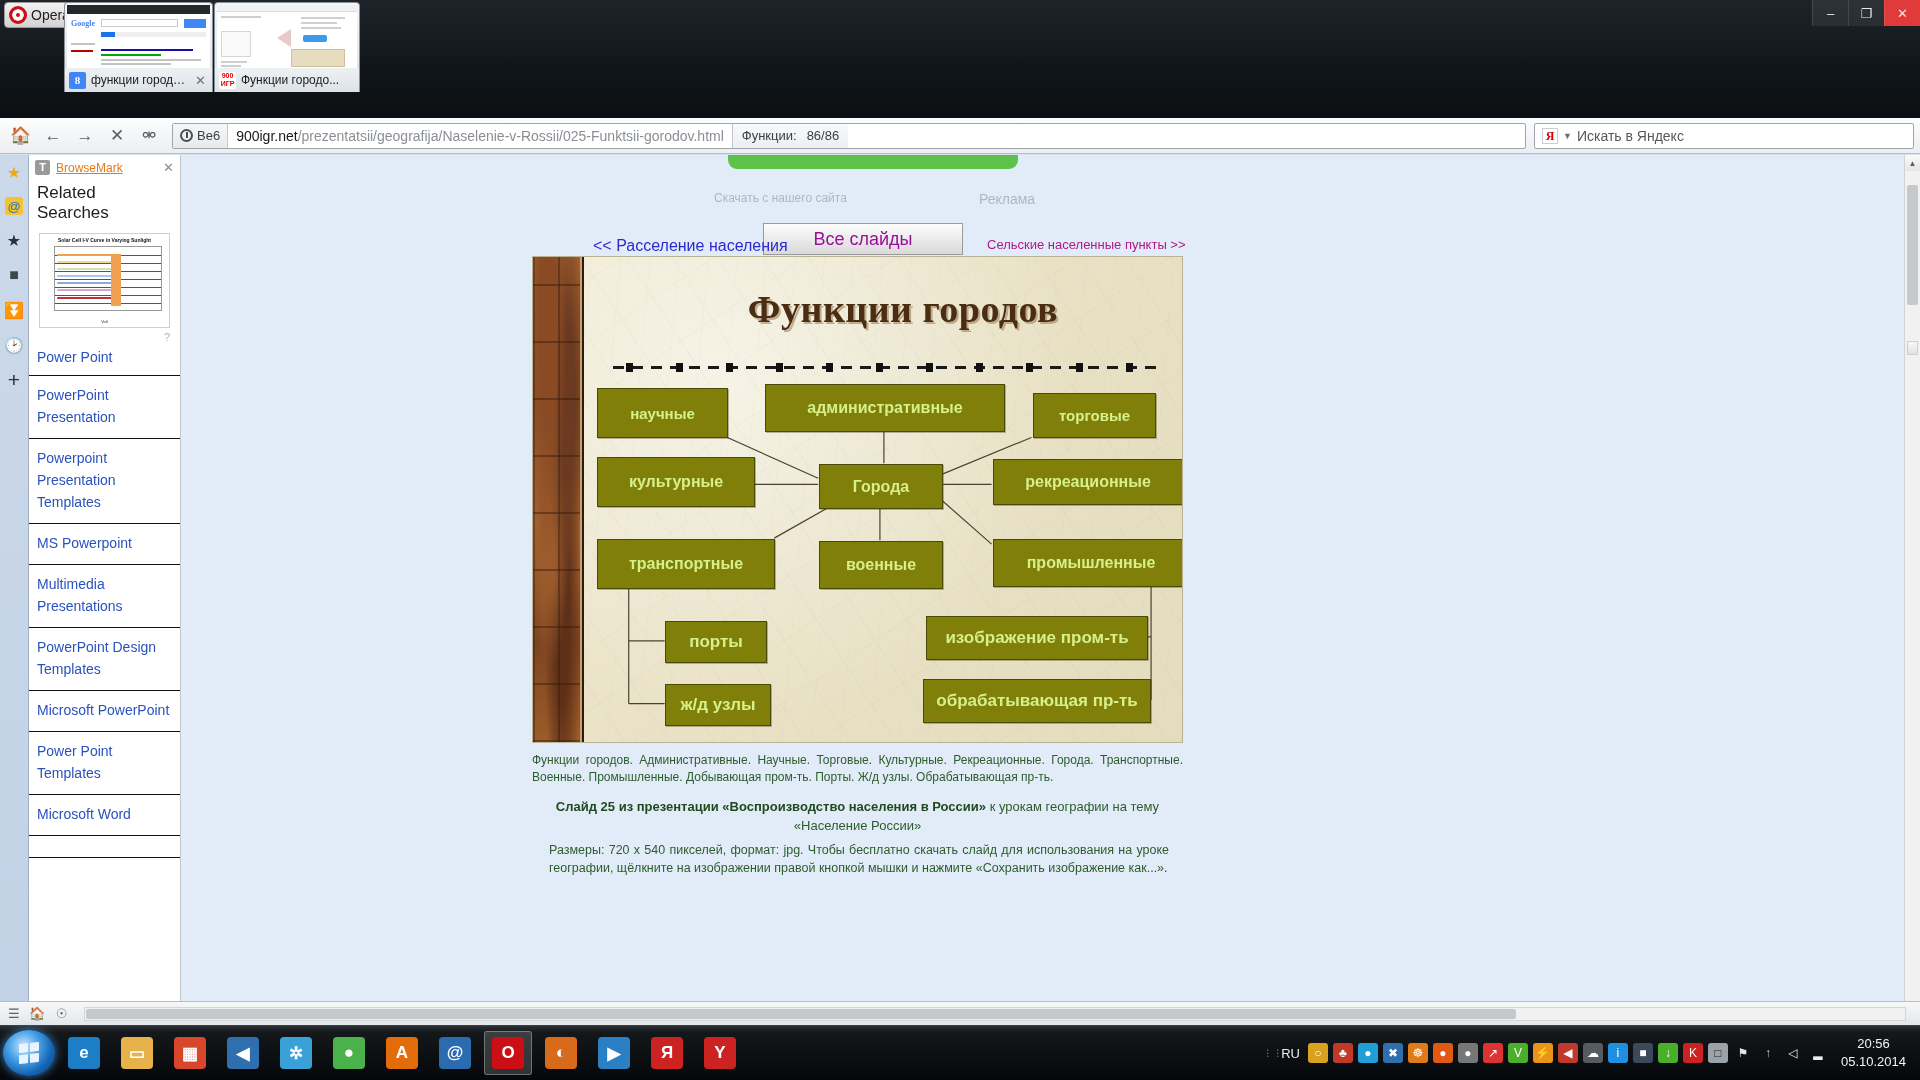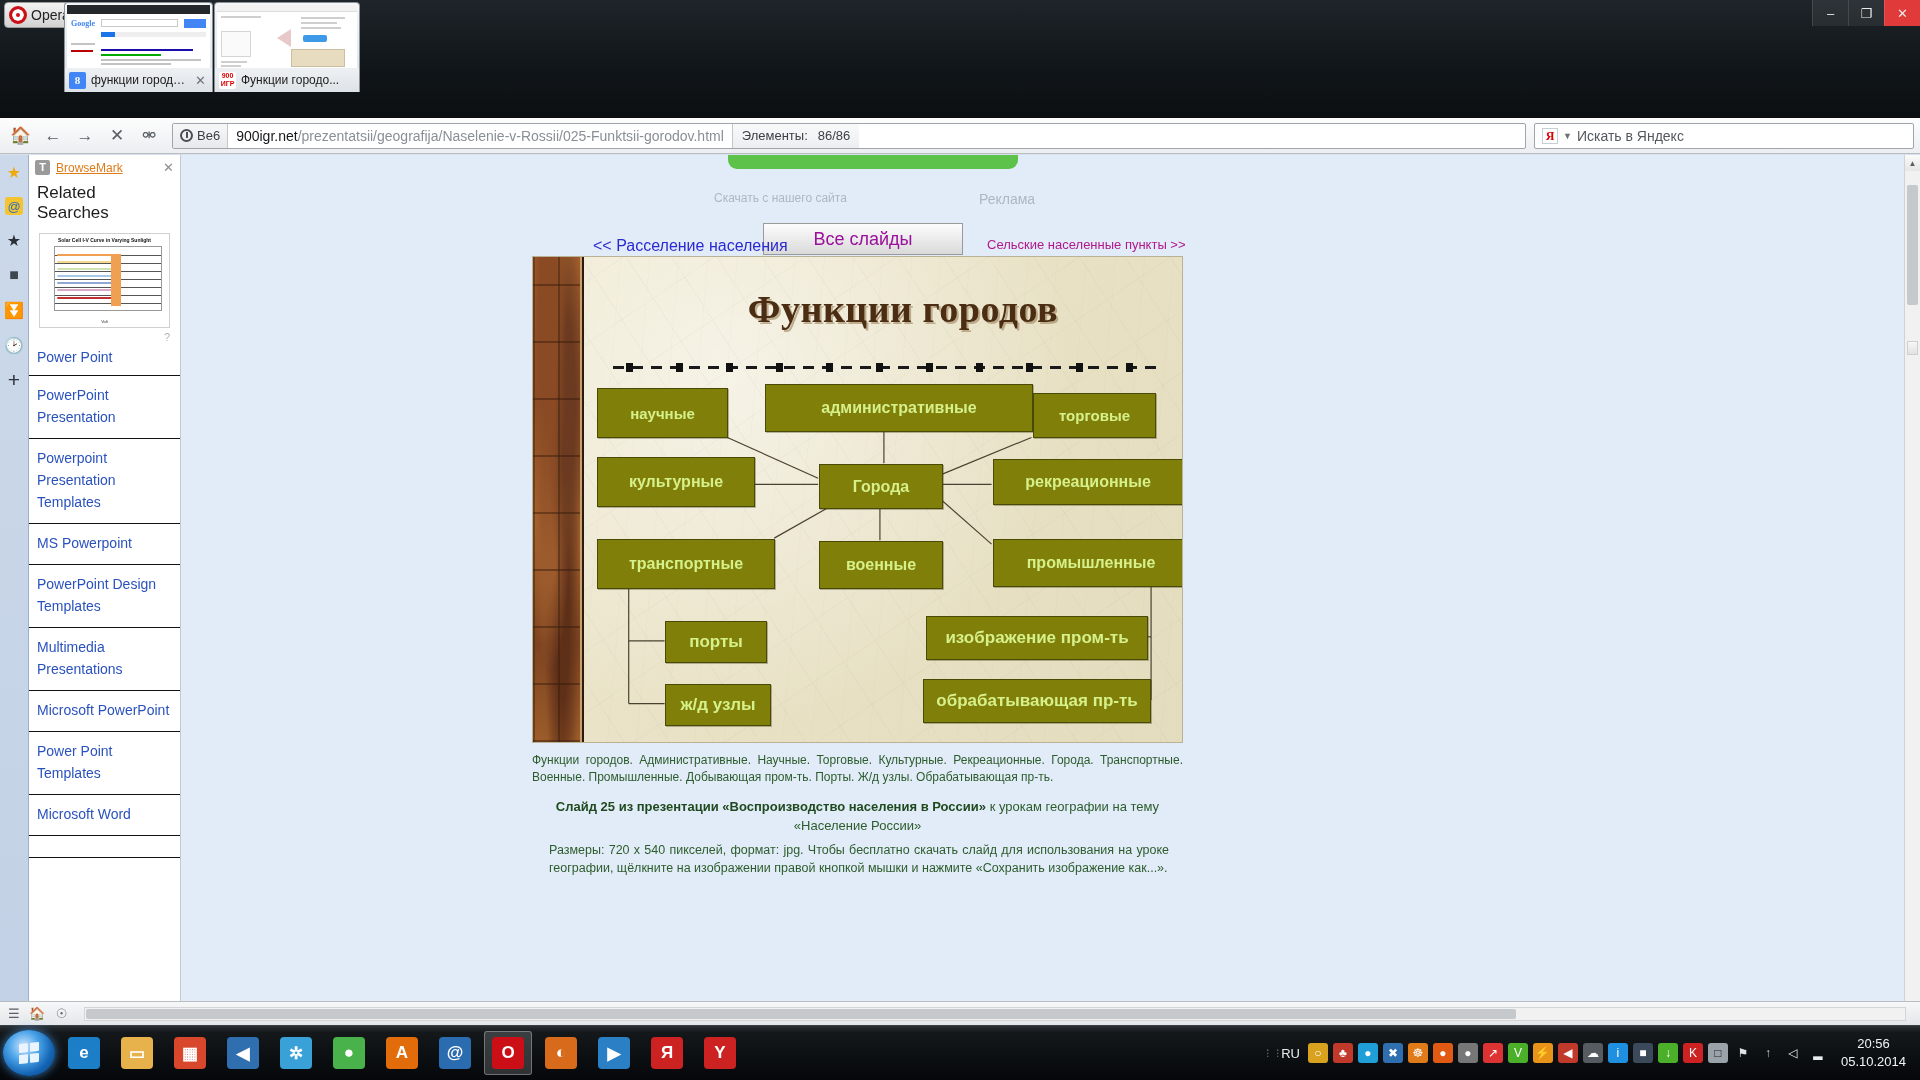--- a/index.html
+++ b/index.html
@@ -507,21 +507,21 @@
     <div class="nav-btn">✕</div>
     <div class="nav-btn">⚮</div>
 
     <div id="addressbar">
       <div id="badge-web">
         <span class="shield"></span>
         <span>Be6</span>
       </div>
       <div id="url-text"><b>900igr.net</b><span>/prezentatsii/geografija/Naselenie-v-Rossii/025-Funktsii-gorodov.html</span></div>
       <div id="elements-counter">
-        <span>Элементы:</span>
+        <span>Функции:</span>
         <span>86/86</span>
       </div>
     </div>
 
     <div id="searchbox">
       <span class="ya">Я</span>
       <span class="caret">▼</span>
       <span class="ph">Искать в Яндекс</span>
     </div>
   </div>
@@ -566,22 +566,22 @@
           <div class="cline" style="left:56px; top:7px; width:10px; height:52px; background:linear-gradient(#f0a050,#f0a050); border-radius:0;"></div>
         </div>
         <div class="xlab">Volt</div>
       </div>
       <div id="sb-help">?</div>
 
       <div id="sb-first">Power Point</div>
       <div class="sb-item">PowerPoint Presentation</div>
       <div class="sb-item">Powerpoint Presentation Templates</div>
       <div class="sb-item">MS Powerpoint</div>
+      <div class="sb-item">Multimedia Presentations</div>
       <div class="sb-item">PowerPoint Design Templates</div>
-      <div class="sb-item">Multimedia Presentations</div>
       <div class="sb-item">Microsoft PowerPoint</div>
       <div class="sb-item">Power Point Templates</div>
       <div class="sb-item">Microsoft Word</div>
       <div class="sb-item plain" style="height:22px"></div>
     </div>
 
     <div id="page">
 
       <div id="green-bar"></div>
       <div id="cap-download">Скачать с нашего сайта</div>
@@ -636,21 +636,21 @@
 
             <line x1="620" y1="330" x2="620" y2="444"></line>
             <line x1="620" y1="381" x2="615" y2="381"></line>
             <line x1="620" y1="444" x2="618" y2="444"></line>
           </g>
         </svg>
 
         <div class="node" style="left:64px; top:131px; width:131px; height:50px; font-size:15px;">
           <span>научные</span>
         </div>
-        <div class="node" style="left:232px; top:127px; width:268px; height:48px; font-size:16px;">
+        <div class="node" style="left:232px; top:127px; width:240px; height:48px; font-size:16px;">
           <span>административные</span>
         </div>
         <div class="node" style="left:500px; top:136px; width:123px; height:45px; font-size:15px;">
           <span>торговые</span>
         </div>
         <div class="node" style="left:64px; top:200px; width:158px; height:50px; font-size:16px;">
           <span>культурные</span>
         </div>
         <div class="node" style="left:286px; top:207px; width:124px; height:45px; font-size:16px;">
           <span>Города</span>

